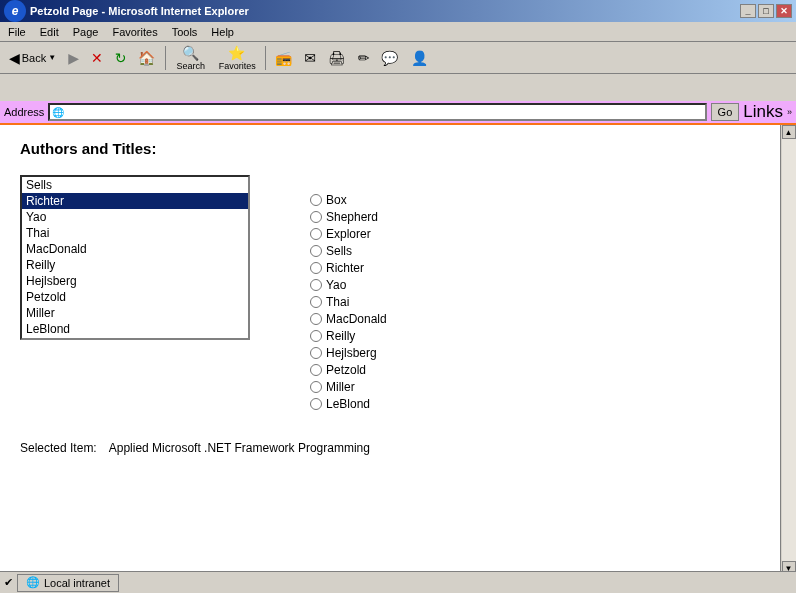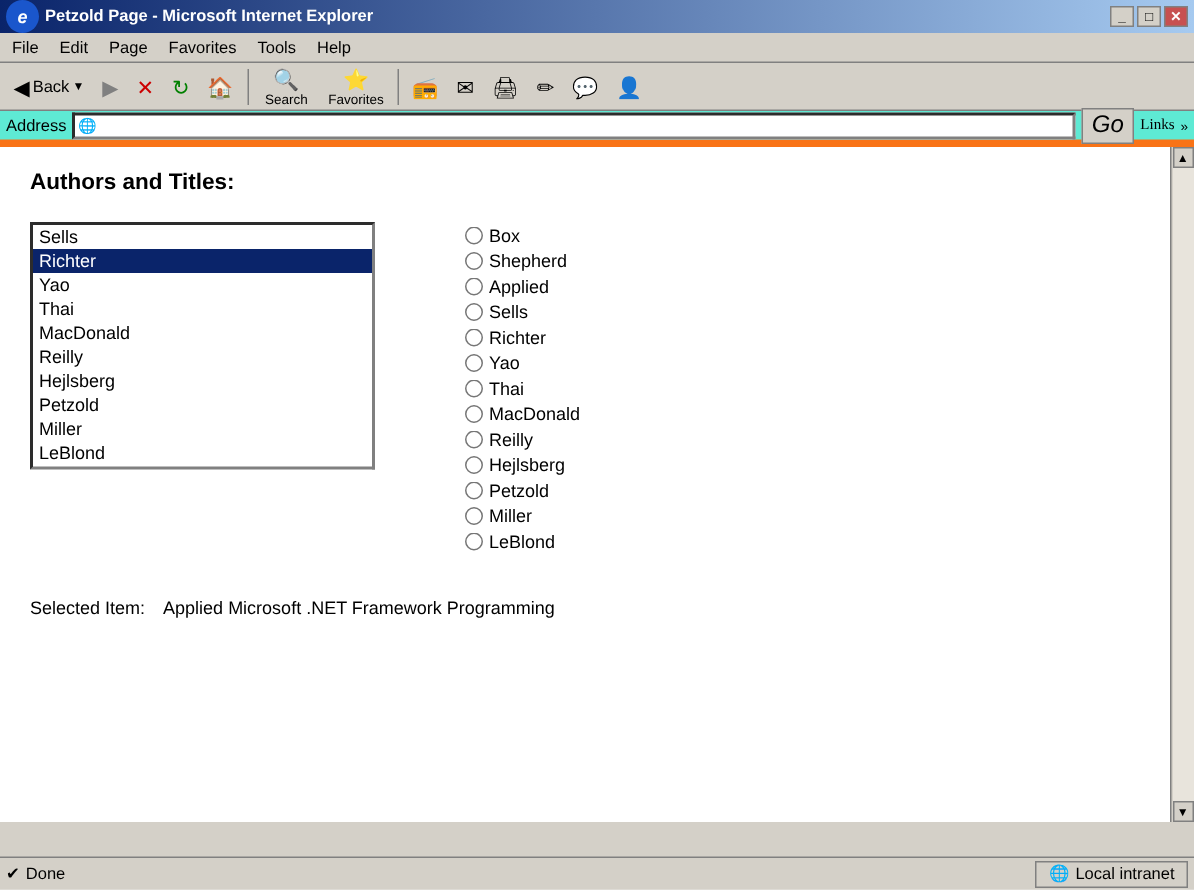--- a/index.html
+++ b/index.html
@@ -82,52 +82,51 @@
       padding: 2px 4px;
       cursor: pointer;
       font-size: 11px;
       color: black;
       border: 1px solid transparent;
       gap: 2px;
     }
 
     
     .address-bar {
-      background: #5eead4;
-      border-bottom: 5px solid #f97316;
+      background: #f0abfc;
+      border-bottom: 2px solid #f97316;
       height: 24px;
       display: flex;
       align-items: center;
       padding: 2px 4px;
       gap: 4px;
+      margin-top: 27px;
     }
     .address-label { font-size: 11px; color: black; }
     .address-input {
       flex: 1;
       height: 18px;
       border: 2px inset #808080;
       background: white;
       font-size: 11px;
       padding: 0 2px;
       display: flex; align-items: center;
     }
     .address-icon { font-size: 10px; color: #0000cc; margin-right: 2px; }
     .go-btn {
       padding: 2px 6px;
-      font-size: 16px;
+      font-size: 11px;
       background: #d4d0c8;
       border: 1px solid #808080;
       cursor: pointer;
-      font-style: italic;
     }
     .links-btn {
-      font-size: 10px;
-      color: black;
-      cursor: pointer;
-      font-family: Liberation Serif, serif;
+      font-size: 17px;
+      color: black;
+      cursor: pointer;
     }
 
     
     .content-area {
       background: white;
       margin: 0;
       padding: 15px 20px;
       height: calc(593px - 22px - 20px - 32px - 24px - 22px);
       overflow: hidden;
       position: relative;
@@ -183,21 +182,21 @@
     .listbox-item.selected {
       background: #0a246a;
       color: white;
     }
 
     
     .radio-group {
       display: flex;
       flex-direction: column;
       gap: 3px;
-      margin-top: 2px;
+      margin-top: 18px;
     }
     .radio-item {
       display: flex;
       align-items: center;
       gap: 4px;
       font-size: 12px;
       color: black;
       cursor: pointer;
     }
     .radio-input {
@@ -366,21 +365,21 @@
     <label class="radio-item">
           <input type="radio" class="radio-input" name="author-radio" style="">
           <span>Box</span>
         </label>
         <label class="radio-item">
           <input type="radio" class="radio-input" name="author-radio" style="">
           <span>Shepherd</span>
         </label>
         <label class="radio-item">
           <input type="radio" class="radio-input" name="author-radio" style="">
-          <span>Applied</span>
+          <span>Explorer</span>
         </label>
         <label class="radio-item">
           <input type="radio" class="radio-input" name="author-radio" style="">
           <span>Sells</span>
         </label>
         <label class="radio-item">
           <input type="radio" class="radio-input" name="author-radio" style="">
           <span>Richter</span>
         </label>
         <label class="radio-item">
@@ -419,18 +418,17 @@
   </div>
 
   <div class="status-area">
     <span class="status-label">Selected Item:</span>
     <span class="status-value">Applied Microsoft .NET Framework Programming</span>
   </div>
 </div>
 
 <div class="status-bar">
   <span>✔</span>
-  <span class="status-done">Done</span>
   <div class="status-zone">
     <span>🌐</span>
     <span>Local intranet</span>
   </div>
 </div>
 
 </body></html>

